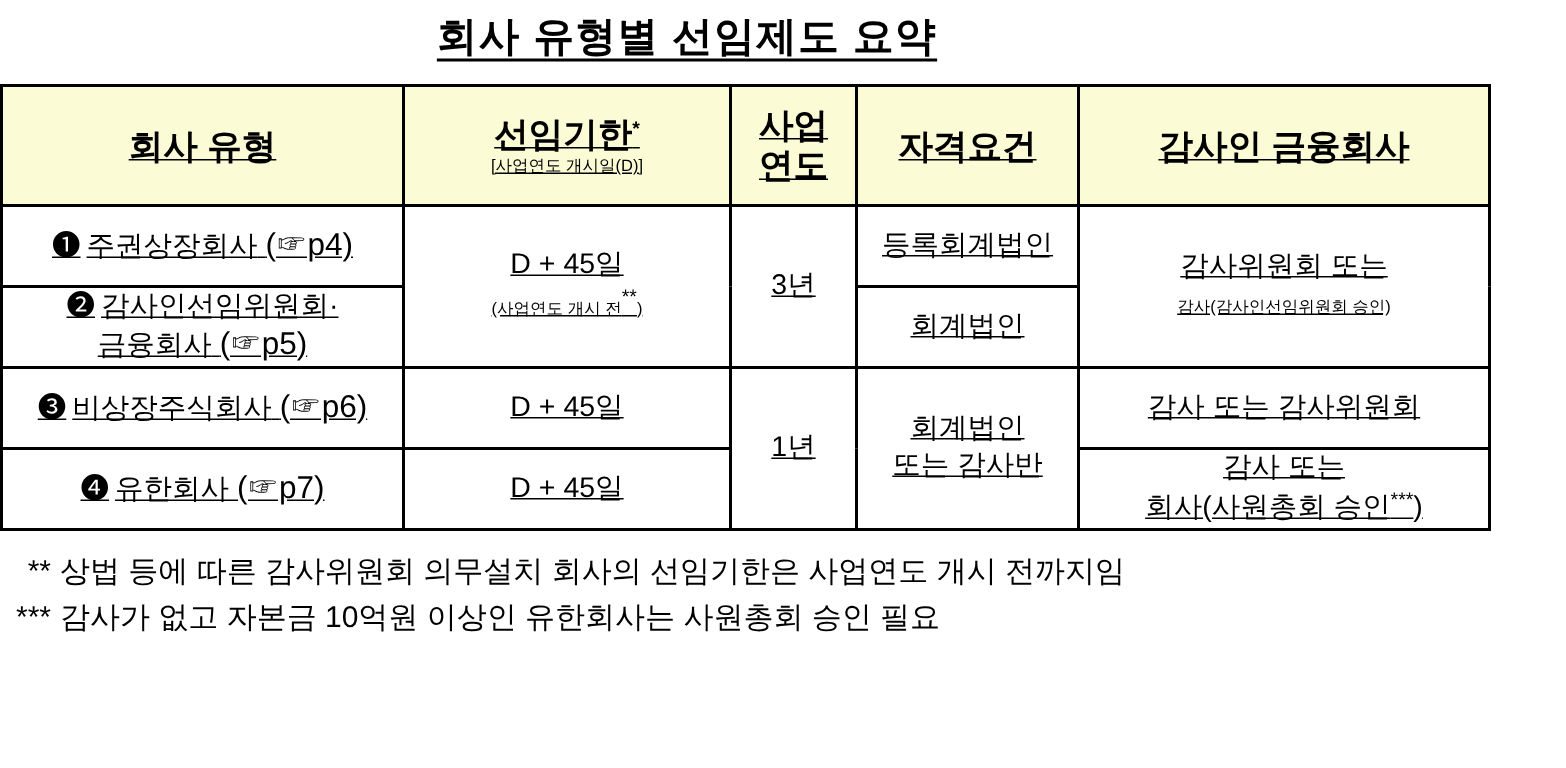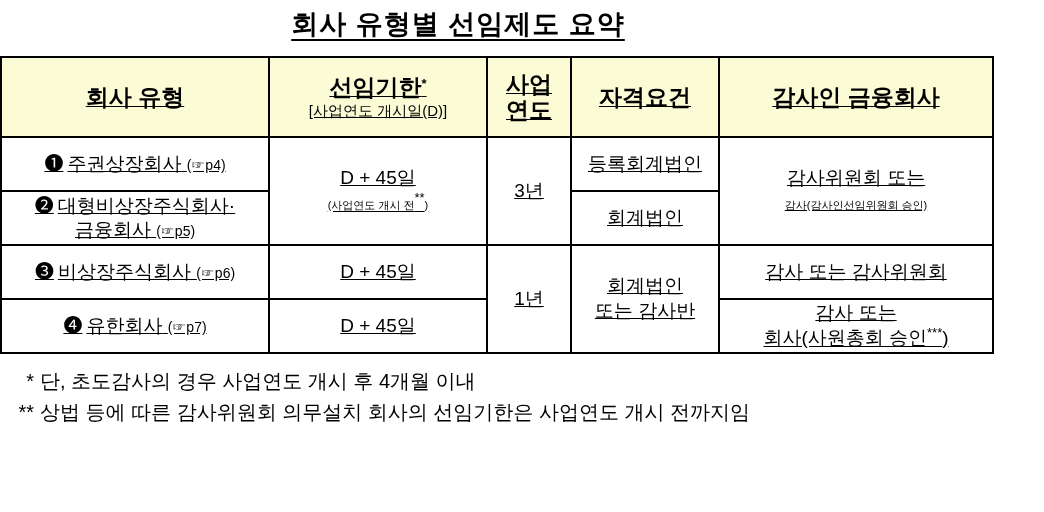--- a/index.html
+++ b/index.html
@@ -48,21 +48,21 @@
     background: #fbfbd6;
     height: 78px;
     font-weight: bold;
   }
   .th-main {
     font-size: 23px;
     font-weight: bold;
     line-height: 1.15;
   }
   .th-sub {
-    font-size: 15px;
+    font-size: 11px;
     font-weight: normal;
     line-height: 1.2;
     margin-top: 2px;
     display: block;
   }
   .sup {
     font-size: 13px;
     vertical-align: super;
   }
   .col-type { width: 268px; }
@@ -76,21 +76,21 @@
     padding: 6px 8px 6px 10px;
     font-size: 20px;
     line-height: 1.25;
     height: 52px;
   }
   td.typecell .num {
     font-size: 19px;
     margin-right: 4px;
   }
   .ref {
-    font-size: 14px;
+    font-size: 21px;
     white-space: nowrap;
   }
   td.center {
     font-size: 21px;
     line-height: 1.3;
   }
   td.center .small {
     font-size: 11px;
   }
   .notes {
@@ -156,21 +156,21 @@
         </td>
         <td class="center" rowspan="2">3년</td>
         <td class="center">등록회계법인</td>
         <td class="center" rowspan="2">
           <span>감사위원회 또는</span><br>
           <span class="small">감사(감사인선임위원회 승인)</span>
         </td>
       </tr>
       <tr>
         <td class="typecell">
-          <span class="num">❷</span><span>대형비상장주식회사·</span><br>
+          <span class="num">❷</span><span>감사인선임위원회·</span><br>
           <span>금융회사</span> <span class="ref">(☞p5)</span>
         </td>
         <td class="center">회계법인</td>
       </tr>
       <tr>
         <td class="typecell">
           <span class="num">❸</span><span>비상장주식회사</span> <span class="ref">(☞p6)</span>
         </td>
         <td class="center">D + 45일</td>
         <td class="center" rowspan="2">1년</td>
@@ -188,20 +188,20 @@
         <td class="center">
           <span>감사 또는</span><br>
           <span>회사(사원총회 승인</span><span class="sup">***</span><span>)</span>
         </td>
       </tr>
     </tbody>
   </table>
 
   <div class="notes">
     <div>
-      <span class="marker">*</span><span>단, 초도감사의 경우 사업연도 개시 후 4개월 이내</span>
+      <span class="marker">**</span><span>상법 등에 따른 감사위원회 의무설치 회사의 선임기한은 사업연도 개시 전까지임</span>
     </div>
     <div>
-      <span class="marker">**</span><span>상법 등에 따른 감사위원회 의무설치 회사의 선임기한은 사업연도 개시 전까지임</span>
+      <span class="marker">***</span><span>감사가 없고 자본금 10억원 이상인 유한회사는 사원총회 승인 필요</span>
     </div>
   </div>
 
 </div>
 
 </body></html>

